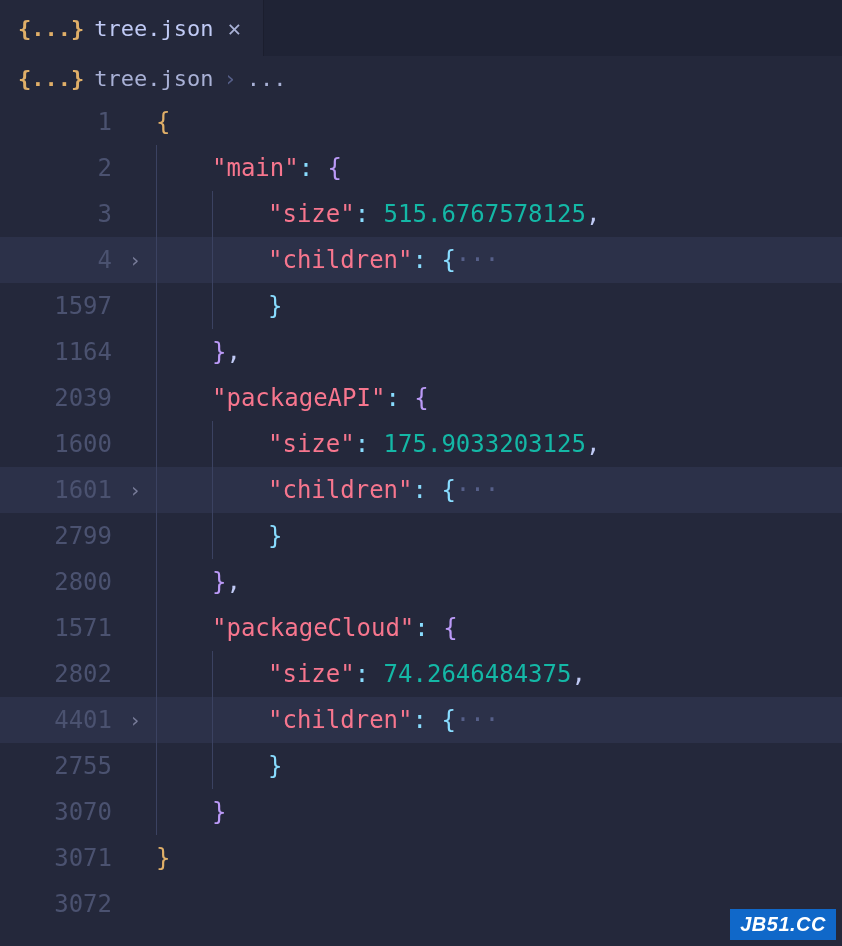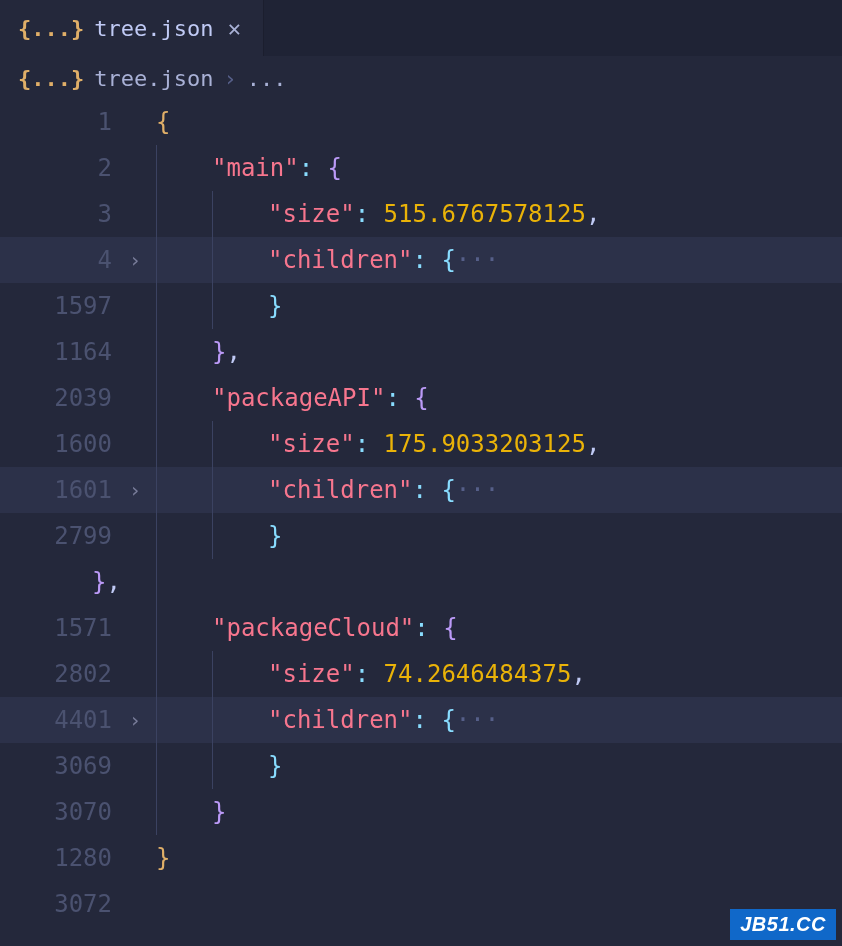--- a/index.html
+++ b/index.html
@@ -86,21 +86,21 @@
   white-space: pre;
   font-size: 24px;
   display: flex;
   position: relative;
   z-index: 1;
 }
 .brace-y { color: #e0af68; }
 .brace-m { color: #bb9af7; }
 .brace-c { color: #89ddff; }
 .key { color: #f7768e; }
-.num { color: #eab308; }
+.num { color: #14b8a6; }
 .punct { color: #89ddff; }
 .comma { color: #c0caf5; }
 .space { color: #c0caf5; }
 .fold-dots { color: #565f89; }
 .watermark {
   position: absolute;
   right: 6px;
   bottom: 6px;
   background: #1068c9;
   color: #fff;
@@ -209,20 +209,21 @@
     <div class="line">
       <div class="gutter">2799</div>
       <div class="fold-col"></div>
       <div class="indent-guides">
         <div class="iguide" style="left: 0px;"></div>
         <div class="iguide" style="left: 56px;"></div>
       </div>
       <div class="code" style="padding-left: 118px;"><span class="brace-c">}</span></div>
     </div>
     <div class="line">
+      <div class="gutter">2800</div>
       <div class="fold-col"></div>
       <div class="indent-guides">
         <div class="iguide" style="left: 0px;"></div>
       </div>
       <div class="code" style="padding-left: 62px;"><span class="brace-m">}</span><span class="comma">,</span></div>
     </div>
     <div class="line">
       <div class="gutter">1571</div>
       <div class="fold-col"></div>
       <div class="indent-guides">
@@ -242,38 +243,38 @@
     <div class="line hl">
       <div class="gutter">4401</div>
       <div class="fold-col">›</div>
       <div class="indent-guides">
         <div class="iguide" style="left: 0px;"></div>
         <div class="iguide" style="left: 56px;"></div>
       </div>
       <div class="code" style="padding-left: 118px;"><span class="key">"children"</span><span class="punct">:</span><span class="space"> </span><span class="brace-c">{</span><span class="fold-dots">···</span></div>
     </div>
     <div class="line">
-      <div class="gutter">3069</div>
+      <div class="gutter">2755</div>
       <div class="fold-col"></div>
       <div class="indent-guides">
         <div class="iguide" style="left: 0px;"></div>
         <div class="iguide" style="left: 56px;"></div>
       </div>
       <div class="code" style="padding-left: 118px;"><span class="brace-c">}</span></div>
     </div>
     <div class="line">
       <div class="gutter">3070</div>
       <div class="fold-col"></div>
       <div class="indent-guides">
         <div class="iguide" style="left: 0px;"></div>
       </div>
       <div class="code" style="padding-left: 62px;"><span class="brace-m">}</span></div>
     </div>
     <div class="line">
-      <div class="gutter">1280</div>
+      <div class="gutter">3071</div>
       <div class="fold-col"></div>
       <div class="indent-guides"></div>
       <div class="code" style="padding-left: 6px;"><span class="brace-y">}</span></div>
     </div>
     <div class="line">
       <div class="gutter">3072</div>
       <div class="fold-col"></div>
       <div class="indent-guides"></div>
       <div class="code" style="padding-left: 6px;"></div>
     </div>

